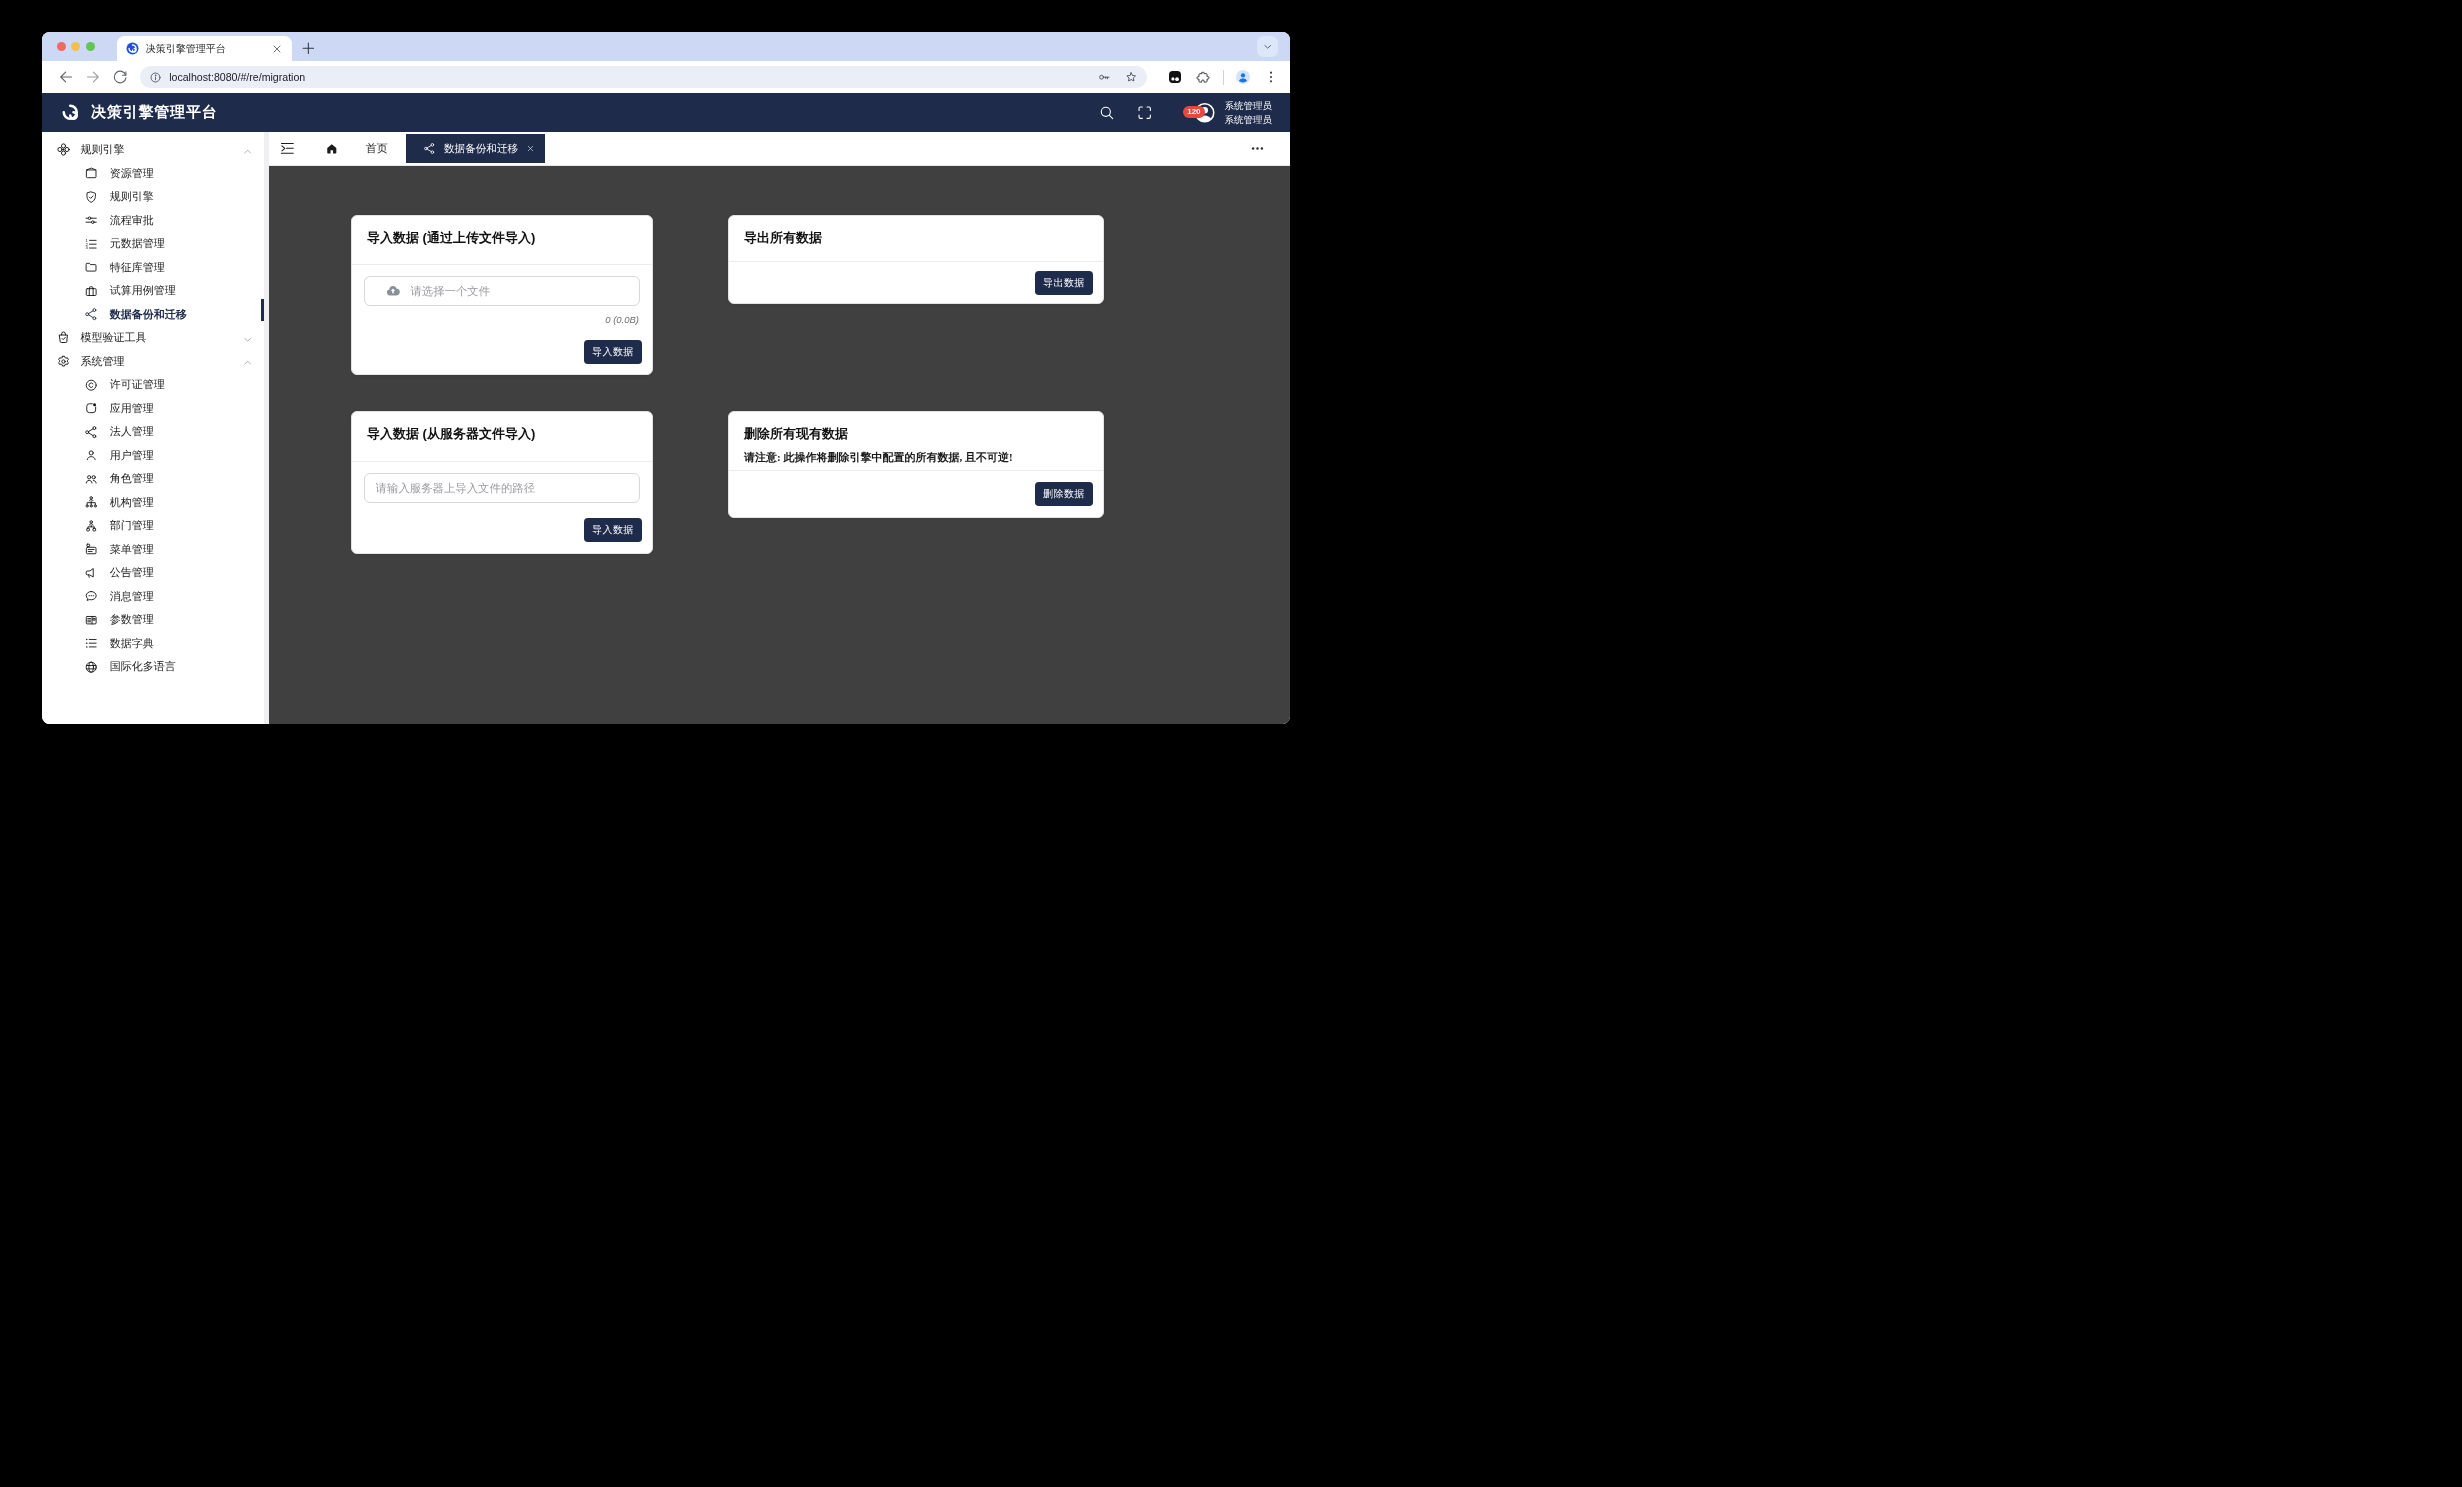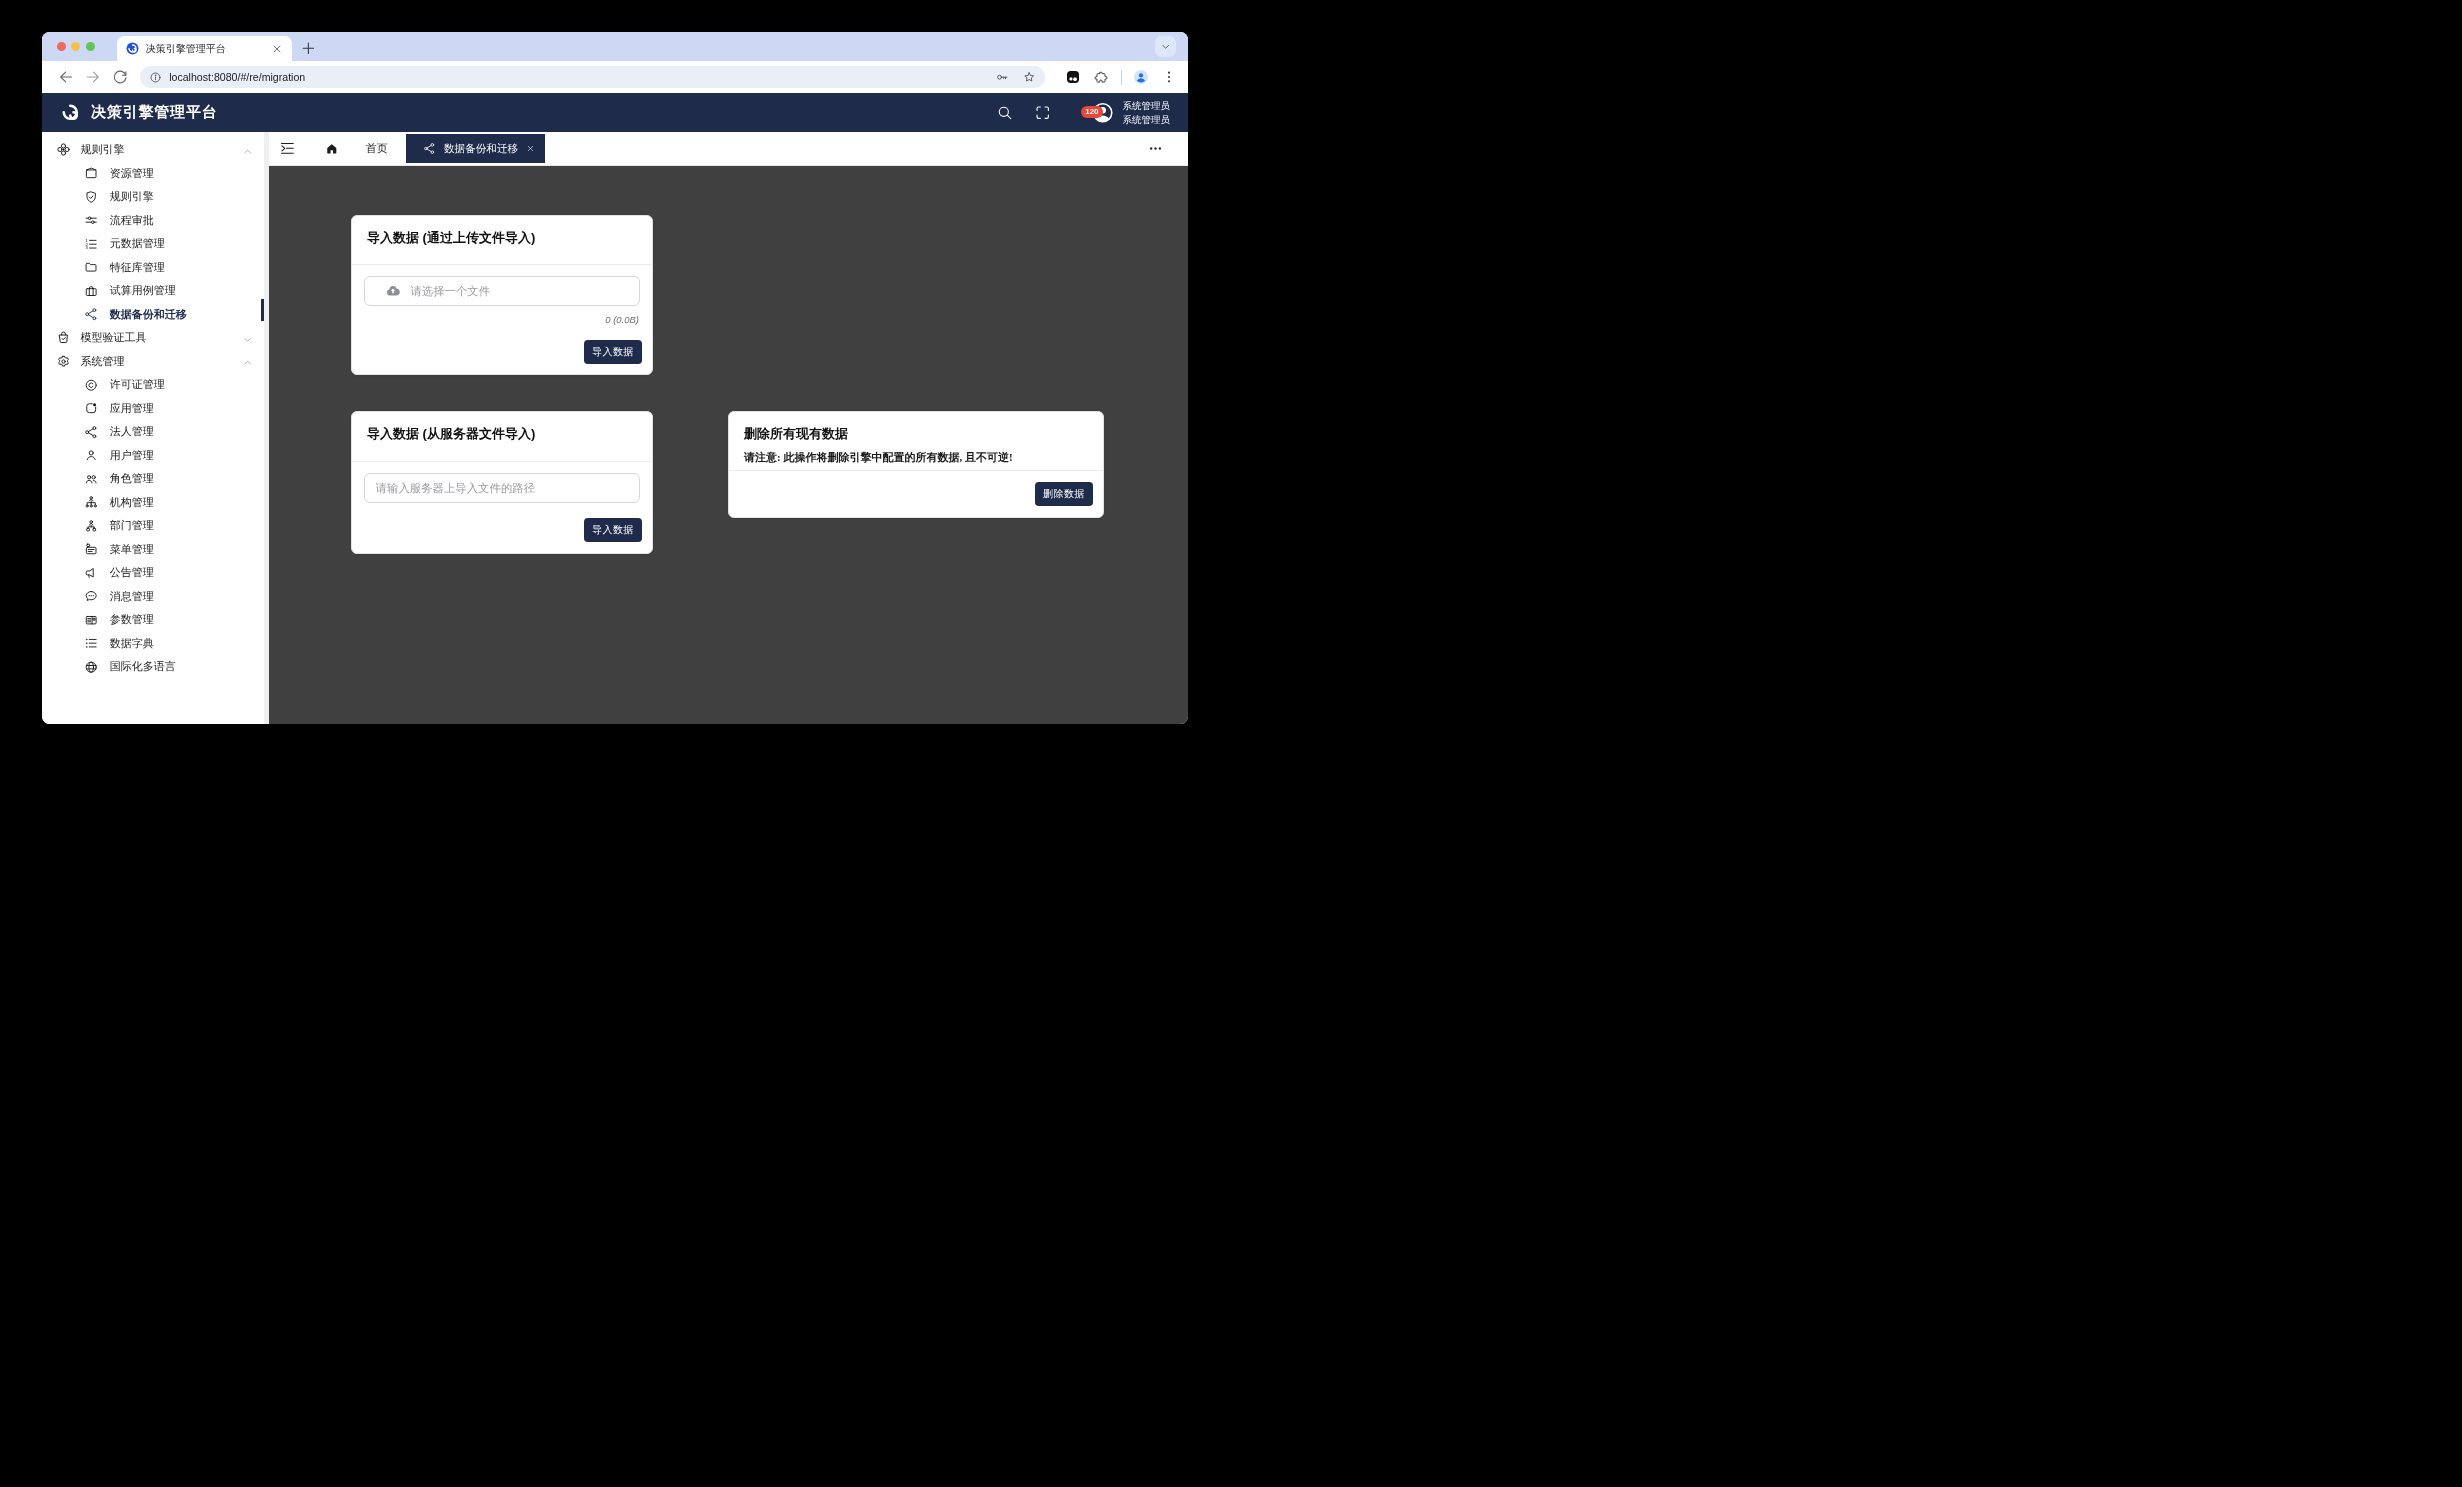--- a/index.html
+++ b/index.html
@@ -1,20 +1,20 @@
 <!DOCTYPE html>
 <html style="font-size:12px"><head>
 <meta charset="utf-8">
 <style>
   html,body{margin:0;padding:0;background:#000;width:1231px;height:744px;overflow:hidden;
     font-family:"Liberation Sans",sans-serif;-webkit-font-smoothing:antialiased;}
   *{box-sizing:border-box;}
   svg{display:block;}
 
-  .window{position:absolute;left:42px;top:32px;width:1146px;height:692px;border-radius:7.6px;
+  .window{position:absolute;left:42px;top:32px;width:1248px;height:692px;border-radius:7.6px;
     overflow:hidden;background:#fff;}
 
   
   .tabstrip{height:29px;background:#cdd9f4;display:flex;align-items:flex-end;position:relative;}
   .traffic{display:flex;align-items:center;gap:5.3px;position:absolute;left:15px;top:10px;}
   .traffic span{width:9px;height:9px;border-radius:50%;}
   .t-red{background:#ee6a5e;}.t-yellow{background:#f5bf4f;}.t-green{background:#62c554;}
   .btab{position:absolute;left:75px;bottom:0;width:175px;height:25px;background:#fff;
     border-radius:7.6px 7.6px 0 0;display:flex;align-items:center;padding:0 9px;}
   .btab .fav{width:13px;height:13px;margin-right:6.8px;flex:none;}
@@ -566,20 +566,27 @@
                   <path d="M7.2 18.6a4.5 4.5 0 0 1-.7-8.9 5.7 5.7 0 0 1 11.1-1.1 4.6 4.6 0 0 1-.9 10z" fill="#8a9099"></path>
                   <path d="M12 8.4l-3.2 3.6h2v3.3h2.4V12h2z" fill="#fff"></path>
                 </svg>
               </span>
             <span>请选择一个文件</span>
           </div>
           <div class="sizeinfo">0 (0.0B)</div>
           <button class="btn">导入数据</button>
         </div>
 
+        <div class="card" id="card-export">
+          <div class="card-h">
+              <div class="card-title">导出所有数据</div>
+            </div>
+          <div class="card-div"></div>
+          <button class="btn">导出数据</button>
+        </div>
 
         <div class="card" id="card-import-server">
           <div class="card-h">
               <div class="card-title">导入数据 (从服务器文件导入)</div>
             </div>
           <div class="card-div"></div>
           <input class="pathinput" placeholder="请输入服务器上导入文件的路径" style="">
           <button class="btn">导入数据</button>
         </div>
 

